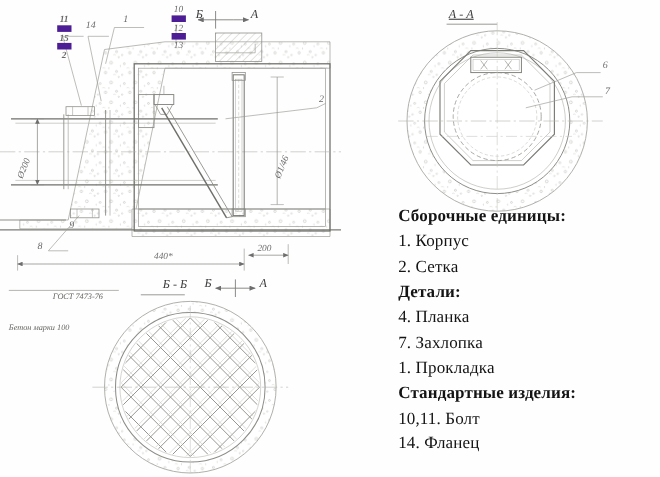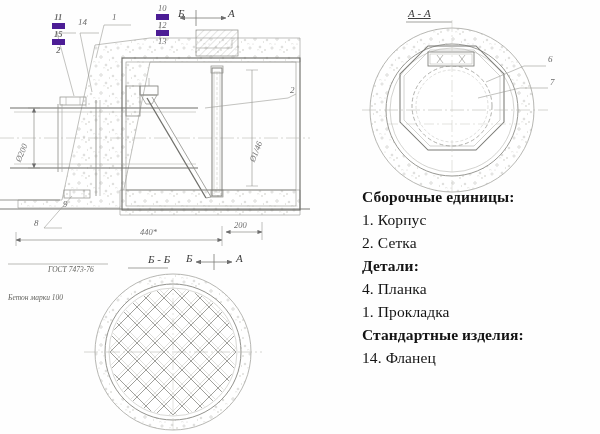--- a/index.html
+++ b/index.html
@@ -381,20 +381,22 @@
   <div class="anno num" style="left:550px; top:78px;">7</div>
 
   <div id="parts-list">
 
     <div class="pl-heading">Сборочные единицы:</div>
     <div class="pl-item">1. Корпус</div>
     <div class="pl-item">2. Сетка</div>
 
     <div class="pl-heading">Детали:</div>
     <div class="pl-item">4. Планка</div>
+    <div class="pl-item">7. Захлопка</div>
     <div class="pl-item">1. Прокладка</div>
 
     <div class="pl-heading">Стандартные изделия:</div>
+    <div class="pl-item">10,11. Болт</div>
     <div class="pl-item">14. Фланец</div>
 
   </div>
 
 </div>
 
 </body></html>

